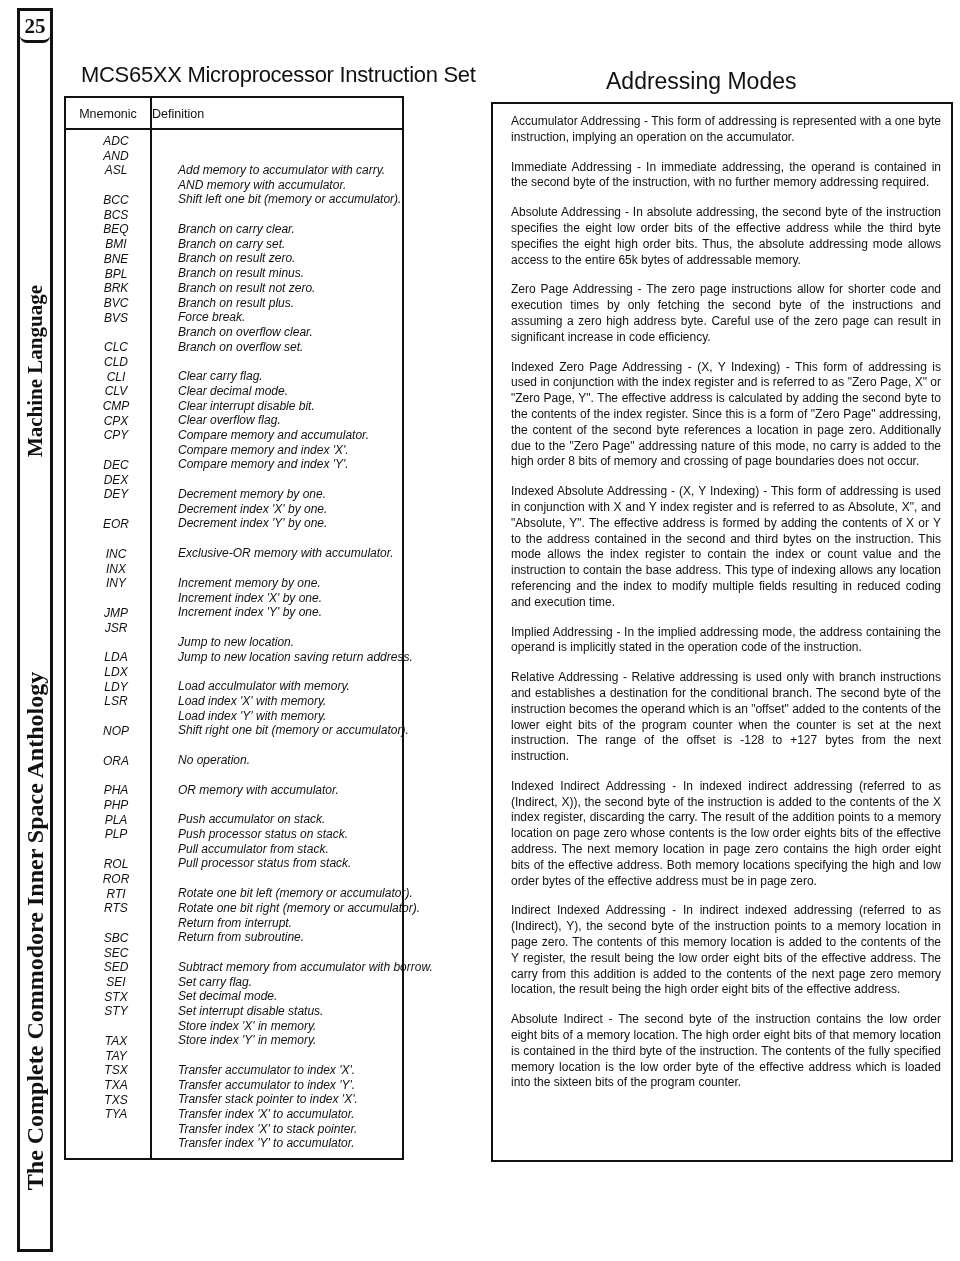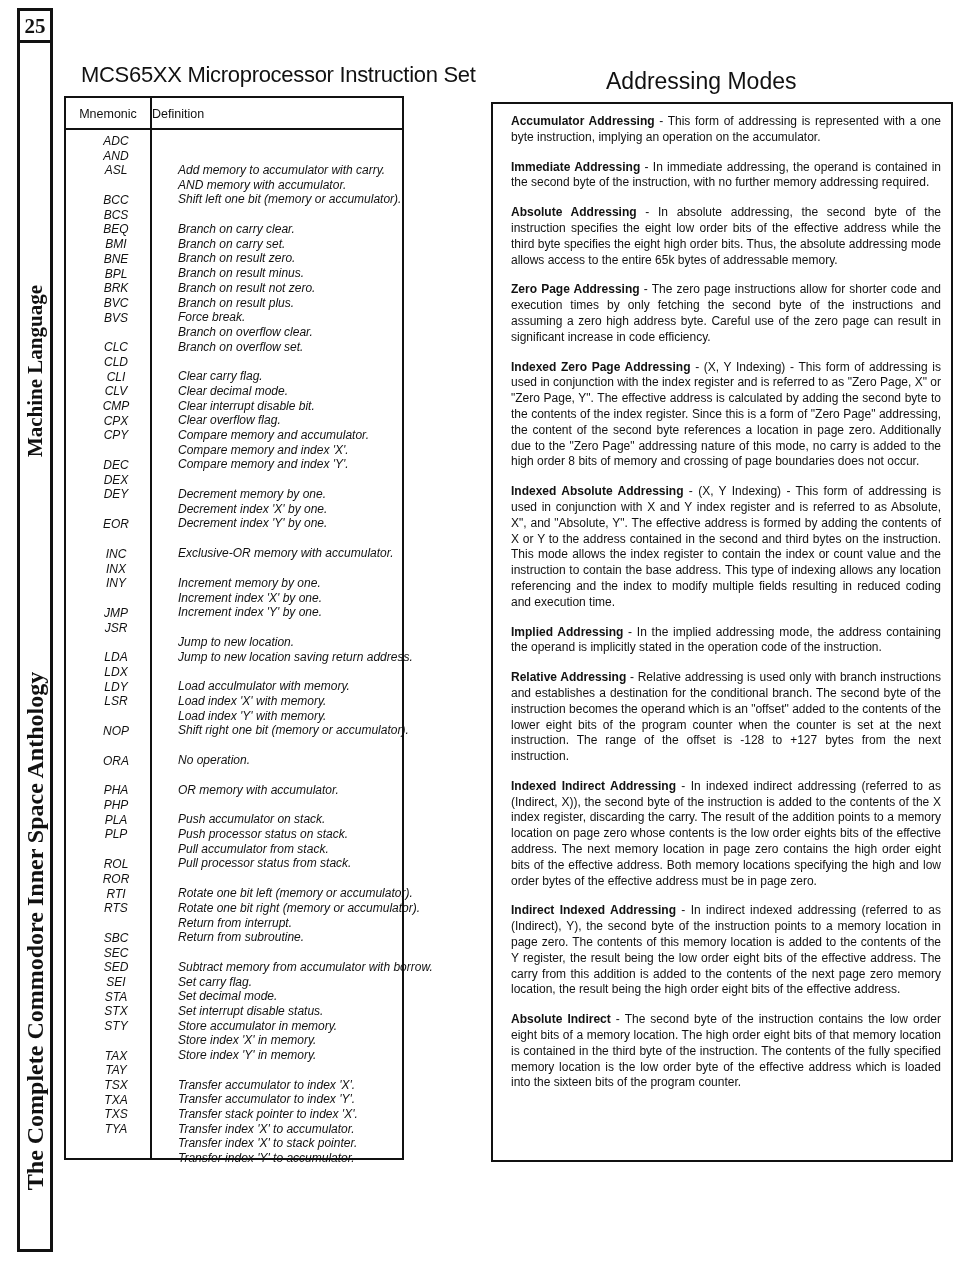--- a/index.html
+++ b/index.html
@@ -1,38 +1,38 @@
 <!DOCTYPE html>
 <html><head>
 <meta charset="utf-8">
 <style>
   html, body { margin:0; padding:0; background:#fff; }
   body { width:960px; height:1261px; position:relative; overflow:hidden; color:#111;
          font-family:"Liberation Sans", sans-serif; }
   .sidebar { position:absolute; left:17px; top:8px; width:36px; height:1244px; border:3px solid #111; box-sizing:border-box; }
   .pagenum { position:absolute; left:0; top:0; width:100%; height:32px; border-bottom:3px solid #111; box-sizing:border-box;
-             font-family:"Liberation Serif", serif; font-weight:bold; font-size:21px; text-align:center; line-height:30px; }
+             font-family:"Liberation Serif", serif; font-weight:bold; font-size:21px; text-align:center; line-height:30px;border-radius:7px; }
   .vtext { position:absolute; left:50%; transform-origin:center; font-family:"Liberation Serif", serif; font-weight:bold; white-space:nowrap; color:#111; }
   .vt1 { top:360px; transform:translate(-50%,-50%) rotate(-90deg); font-size:21px; }
   .vt2 { top:920px; transform:translate(-50%,-50%) rotate(-90deg); font-size:24px; }
   .title-left { position:absolute; left:81px; top:62px; font-size:22px; letter-spacing:-0.3px; }
   .title-right { position:absolute; left:606px; top:68px; font-size:23px; }
   .table { position:absolute; left:64px; top:96px; width:340px; height:1064px; border:2px solid #111; box-sizing:border-box; }
   .th { position:absolute; top:0; left:0; width:100%; height:32px; border-bottom:2px solid #111; box-sizing:border-box; font-size:12.5px; }
   .th .c1 { position:absolute; left:0; width:84px; text-align:center; top:9px; }
   .th .c2 { position:absolute; left:86px; right:0; text-align:left; top:9px; }
   .vline { position:absolute; left:84px; top:0; bottom:0; width:2px; background:#111; }
   .rows { position:absolute; top:36px; left:0; width:100%;font-style:italic; }
   .group { margin-bottom:15px; }
   .row { height:14.7px; font-size:12px; line-height:14.7px; position:relative; }
   .row .m { position:absolute; left:0; width:100px; text-align:center; }
   .row .d { position:absolute; left:112px; white-space:nowrap;margin-top:29px; }
   .modes { position:absolute; left:491px; top:102px; width:462px; height:1060px; border:2px solid #111; box-sizing:border-box; padding:10px 10px 0 18px; }
   .mode { font-size:12px; line-height:15.8px; text-align:justify; margin-bottom:14px; }
-  .mode b { font-weight:bold; }
+  .mode b { font-weight:normal; }
 </style>
 </head>
 <body>
 
 <div class="sidebar">
   <div class="pagenum">25</div>
   <div class="vtext vt1">Machine Language</div>
   <div class="vtext vt2">The Complete Commodore Inner Space Anthology</div>
 </div>
 
@@ -247,24 +247,20 @@
           <span class="m">SEC</span>
           <span class="d">Set carry flag.</span>
         </div>
         <div class="row">
           <span class="m">SED</span>
           <span class="d">Set decimal mode.</span>
         </div>
         <div class="row">
           <span class="m">SEI</span>
           <span class="d">Set interrupt disable status.</span>
-        </div>
-        <div class="row">
-          <span class="m">STA</span>
-          <span class="d">Store accumulator in memory.</span>
         </div>
         <div class="row">
           <span class="m">STX</span>
           <span class="d">Store index 'X' in memory.</span>
         </div>
         <div class="row">
           <span class="m">STY</span>
           <span class="d">Store index 'Y' in memory.</span>
         </div>
       </div>

